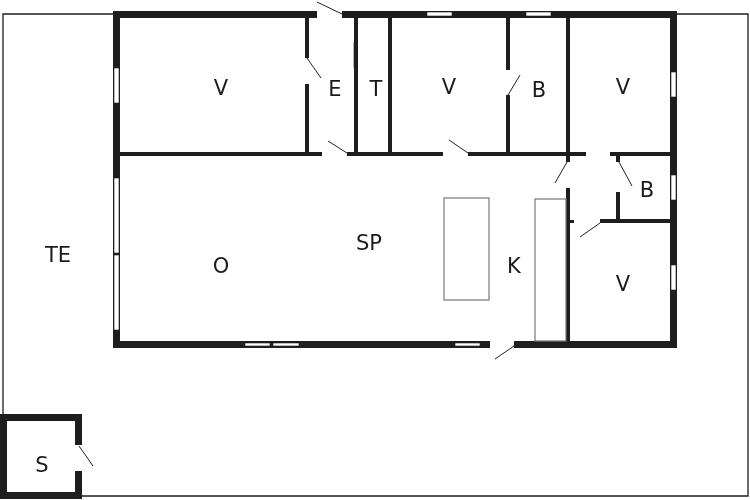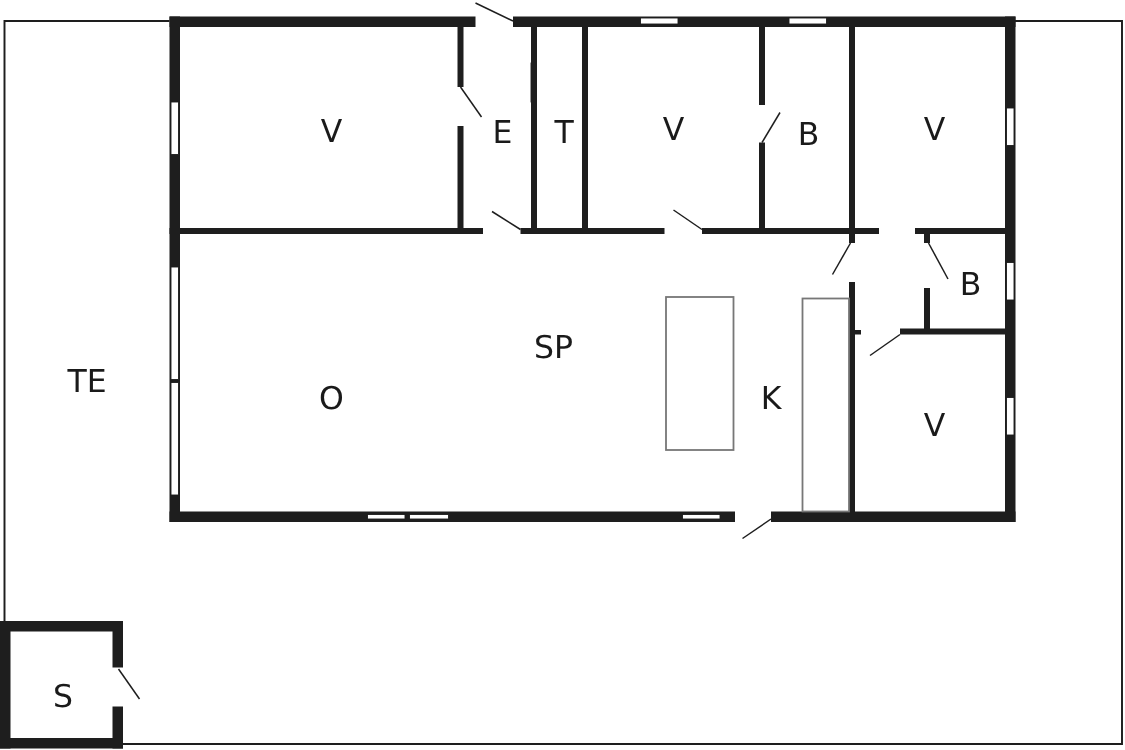--- a/index.html
+++ b/index.html
@@ -101,19 +101,19 @@
 </svg>
 
 <div>
   <span class="label" style="left:221px;top:88px">V</span>
   <span class="label" style="left:335px;top:89px">E</span>
   <span class="label" style="left:376px;top:89px">T</span>
   <span class="label" style="left:449px;top:87px">V</span>
   <span class="label" style="left:539px;top:90px">B</span>
   <span class="label" style="left:623px;top:87px">V</span>
   <span class="label" style="left:647px;top:190px">B</span>
-  <span class="label" style="left:369px;top:232px">SP</span>
+  <span class="label" style="left:369px;top:243px">SP</span>
   <span class="label" style="left:221px;top:266px">O</span>
   <span class="label" style="left:514px;top:266px">K</span>
   <span class="label" style="left:623px;top:284px">V</span>
   <span class="label" style="left:58px;top:255px">TE</span>
   <span class="label" style="left:42px;top:465px">S</span>
 </div>
 
 </body></html>

